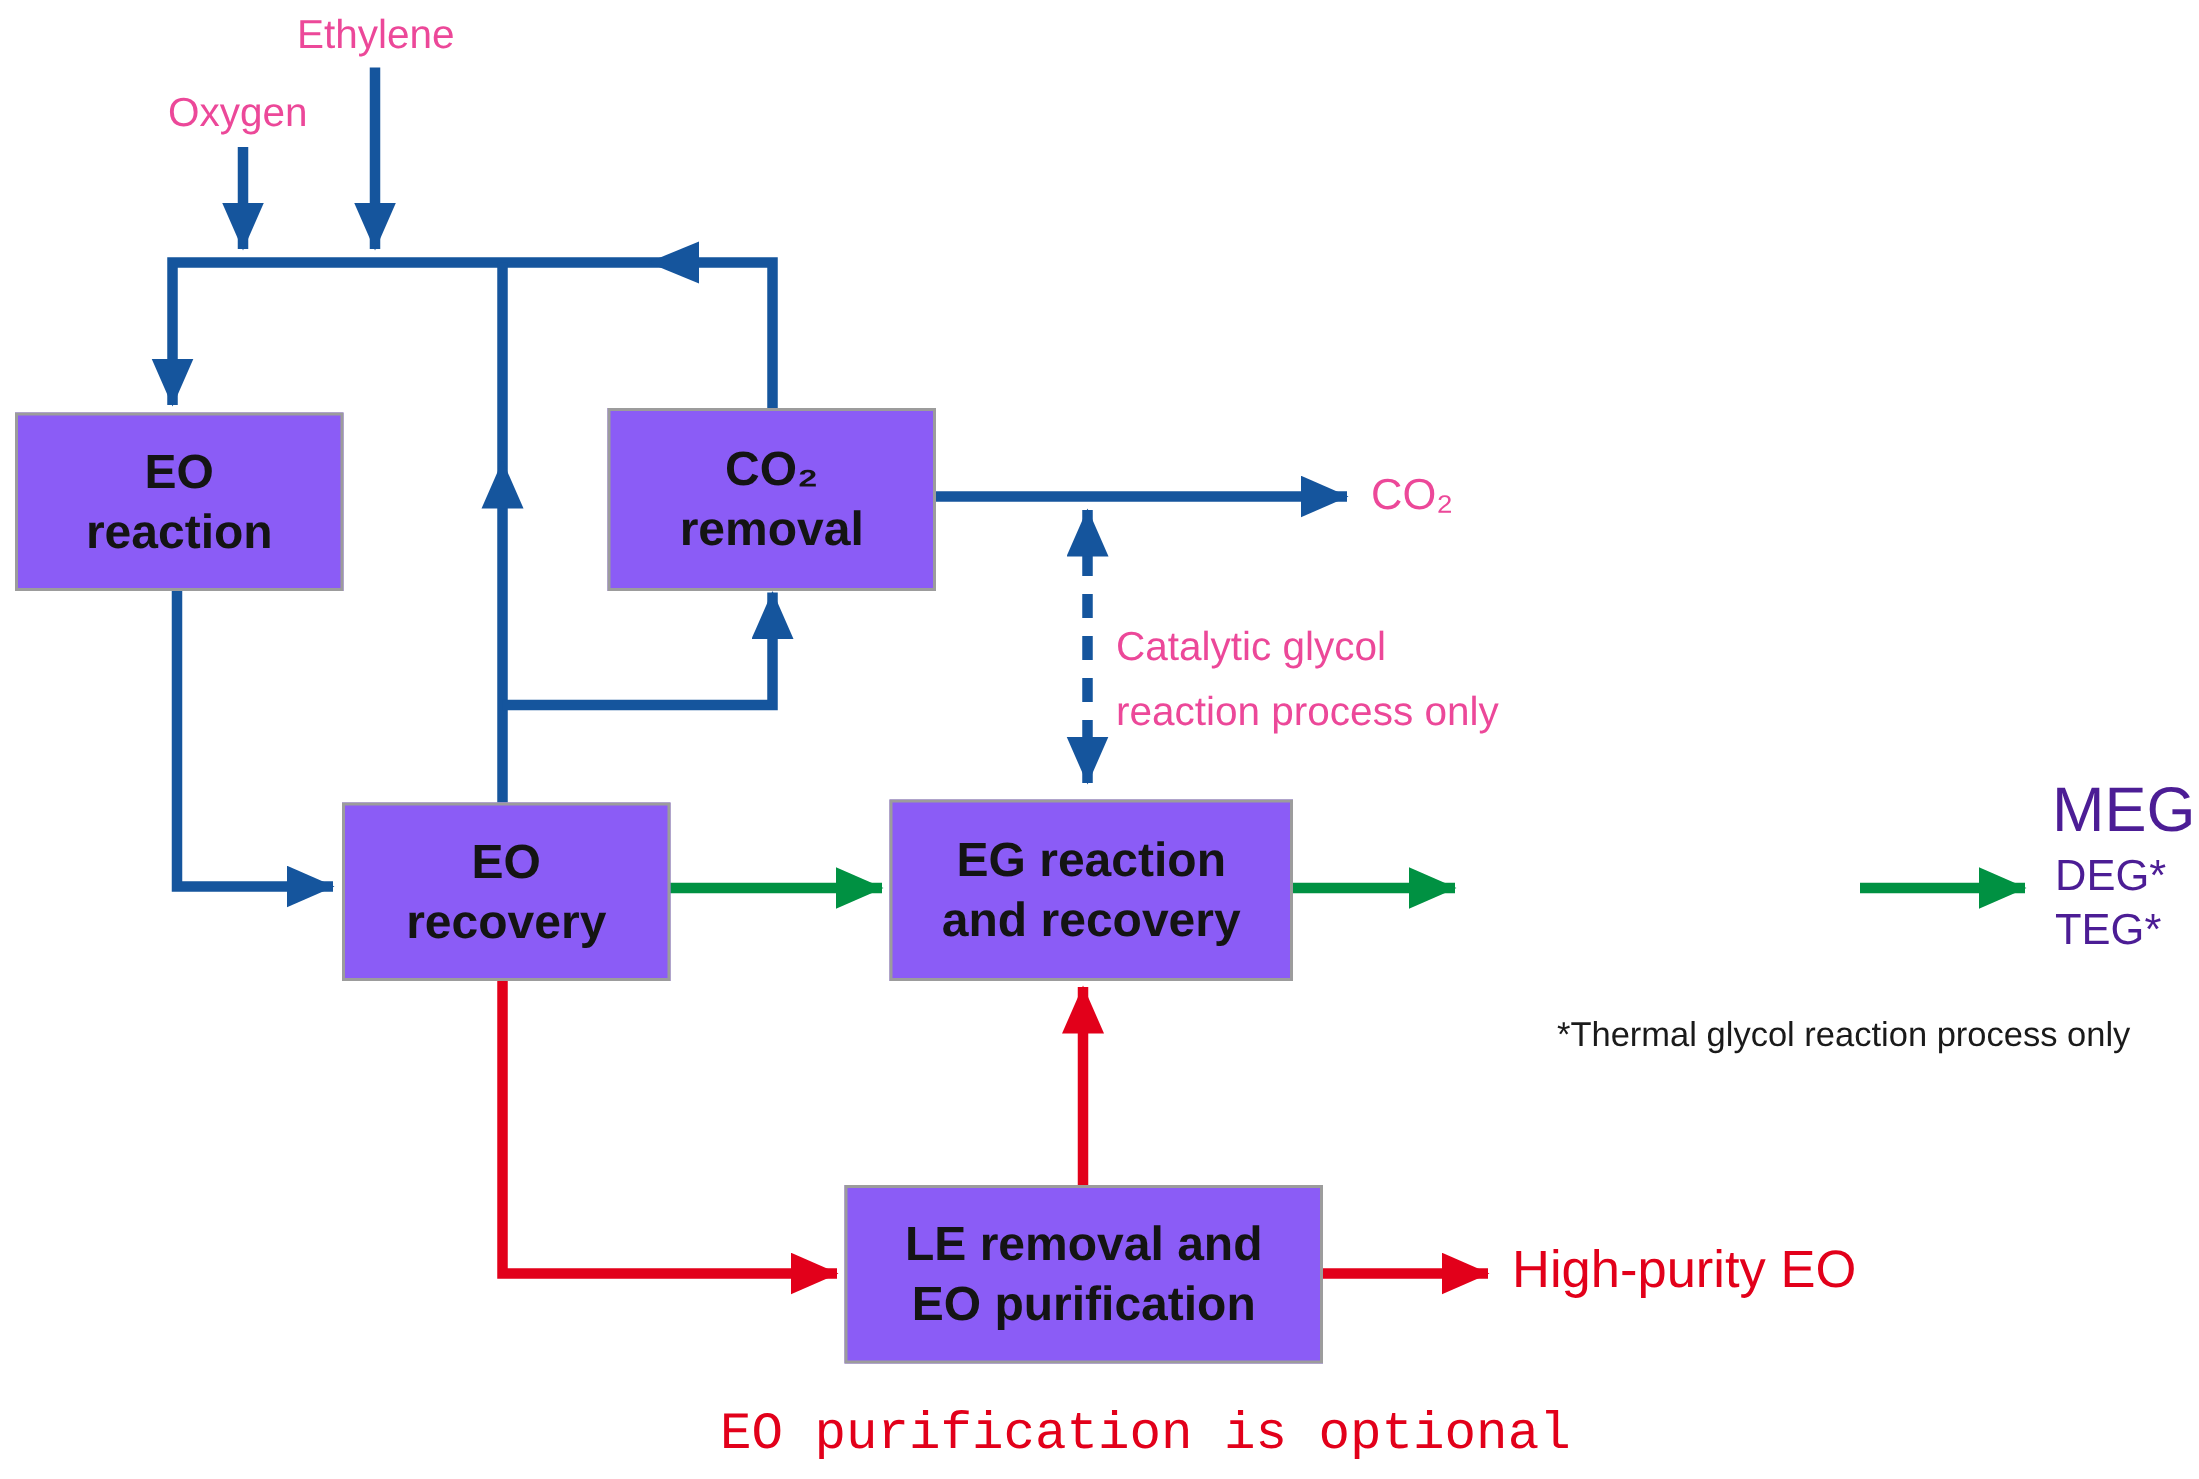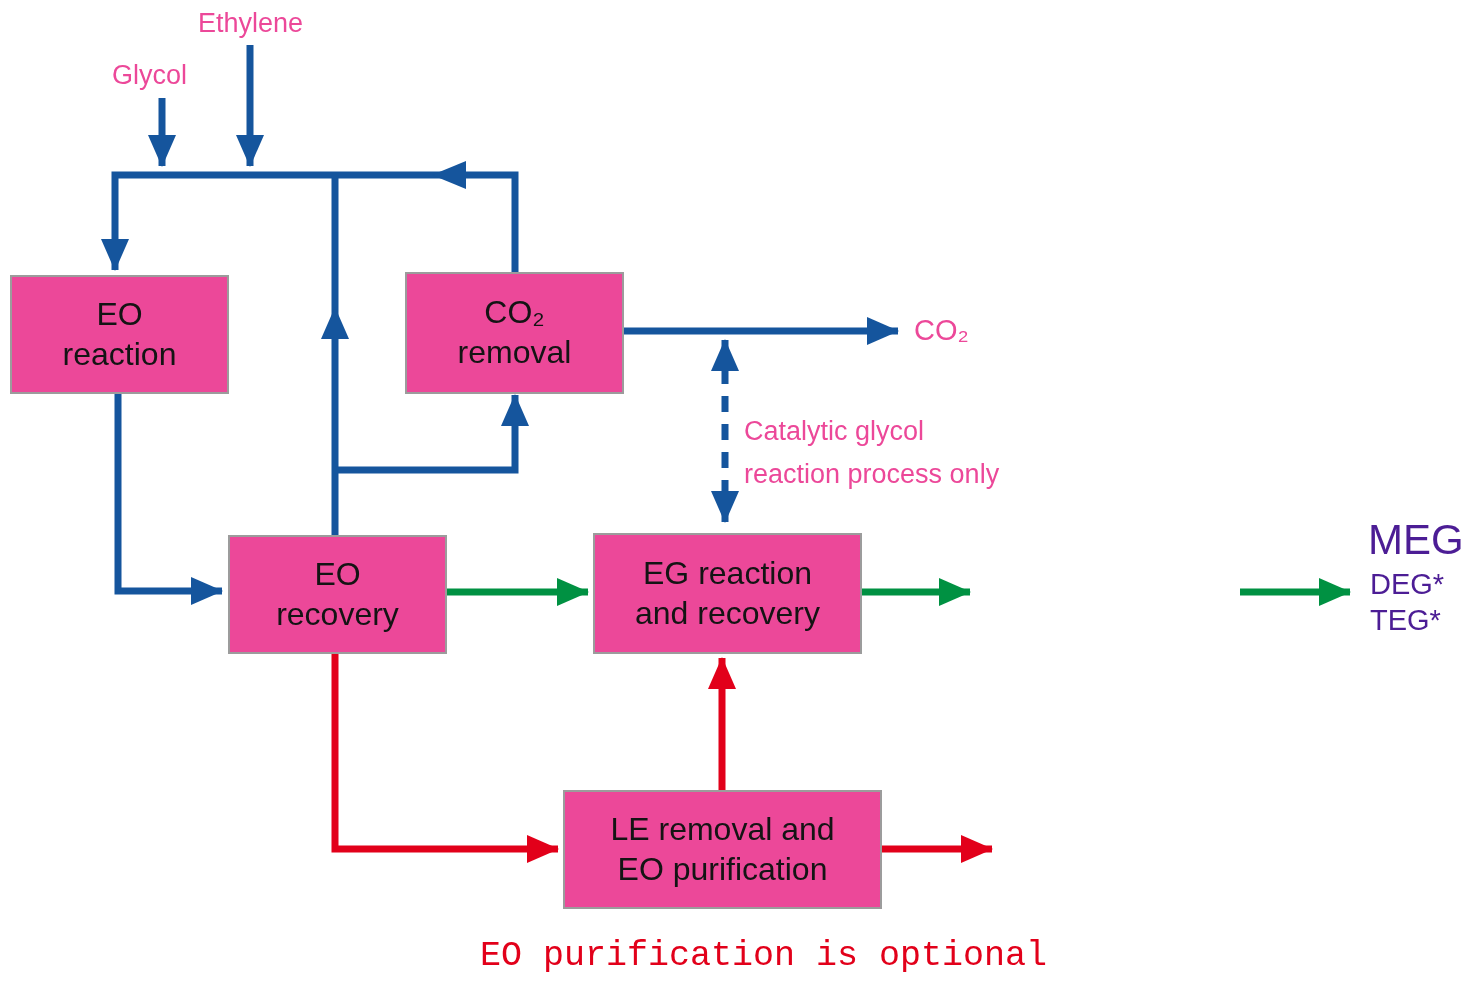--- a/index.html
+++ b/index.html
@@ -3,22 +3,22 @@
 <meta charset="utf-8">
 <style>
   html,body{margin:0;padding:0;background:#ffffff;}
   .canvas{
     position:relative;width:1466px;height:986px;background:#ffffff;
     font-family:"Liberation Sans", sans-serif;overflow:hidden;
   }
   svg.flows{position:absolute;left:0;top:0;}
   .box{
     position:absolute;display:flex;align-items:center;justify-content:center;
-    text-align:center;background:#ec4899;border:2px solid #9c9c9c;
-    color:#141414;font-size:32px;line-height:1.24;white-space:pre-line;
+    text-align:center;background:#8b5cf6;border:2px solid #9c9c9c;
+    color:#141414;font-size:32px;line-height:1.24;white-space:pre-line;font-weight:bold;
   }
   .lbl{position:absolute;white-space:pre-line;}
   .blue{color:#ec4899;}
   .green{color:#4c1d95;}
   .red{color:#e2001a;}
   .black{color:#1a1a1a;}
 </style>
 </head>
 <body>
 
@@ -62,22 +62,24 @@
   <div class="box" style="left:405px;top:272px;width:215px;height:118px;">CO₂
 removal</div>
   <div class="box" style="left:228px;top:535px;width:215px;height:115px;">EO
 recovery</div>
   <div class="box" style="left:593px;top:533px;width:265px;height:117px;text-align:center;">EG reaction
 and recovery</div>
   <div class="box" style="left:563px;top:790px;width:315px;height:115px;">LE removal and
 EO purification</div>
 
   <div class="lbl blue" style="left:198px;top:8px;font-size:27px;">Ethylene</div>
-  <div class="lbl blue" style="left:112px;top:60px;font-size:27px;">Glycol</div>
+  <div class="lbl blue" style="left:112px;top:60px;font-size:27px;">Oxygen</div>
   <div class="lbl blue" style="left:914px;top:314px;font-size:29px;">CO₂</div>
   <div class="lbl blue" style="left:744px;top:410px;font-size:27px;line-height:1.6;">Catalytic glycol
 reaction process only</div>
   <div class="lbl green" style="left:1368px;top:516px;font-size:42px;">MEG</div>
   <div class="lbl green" style="left:1370px;top:568px;font-size:29px;">DEG*</div>
   <div class="lbl green" style="left:1370px;top:604px;font-size:29px;">TEG*</div>
+  <div class="lbl black" style="left:1038px;top:676px;font-size:23px;">*Thermal glycol reaction process only</div>
+  <div class="lbl red" style="left:1008px;top:827px;font-size:35px;">High-purity EO</div>
   <div class="lbl red" style="left:480px;top:936px;font-size:35px;font-family:Liberation Mono, monospace;">EO purification is optional</div>
 
 </div>
 
 </body></html>

